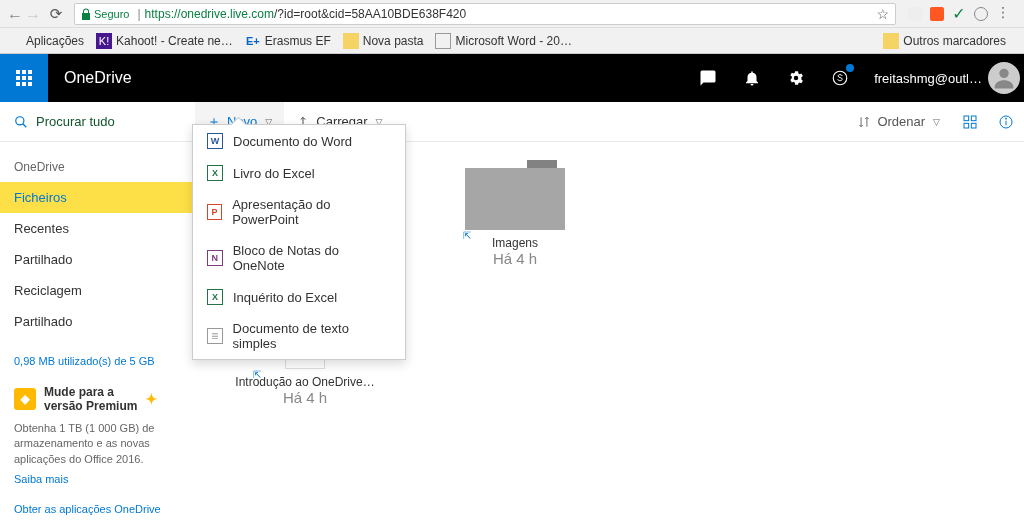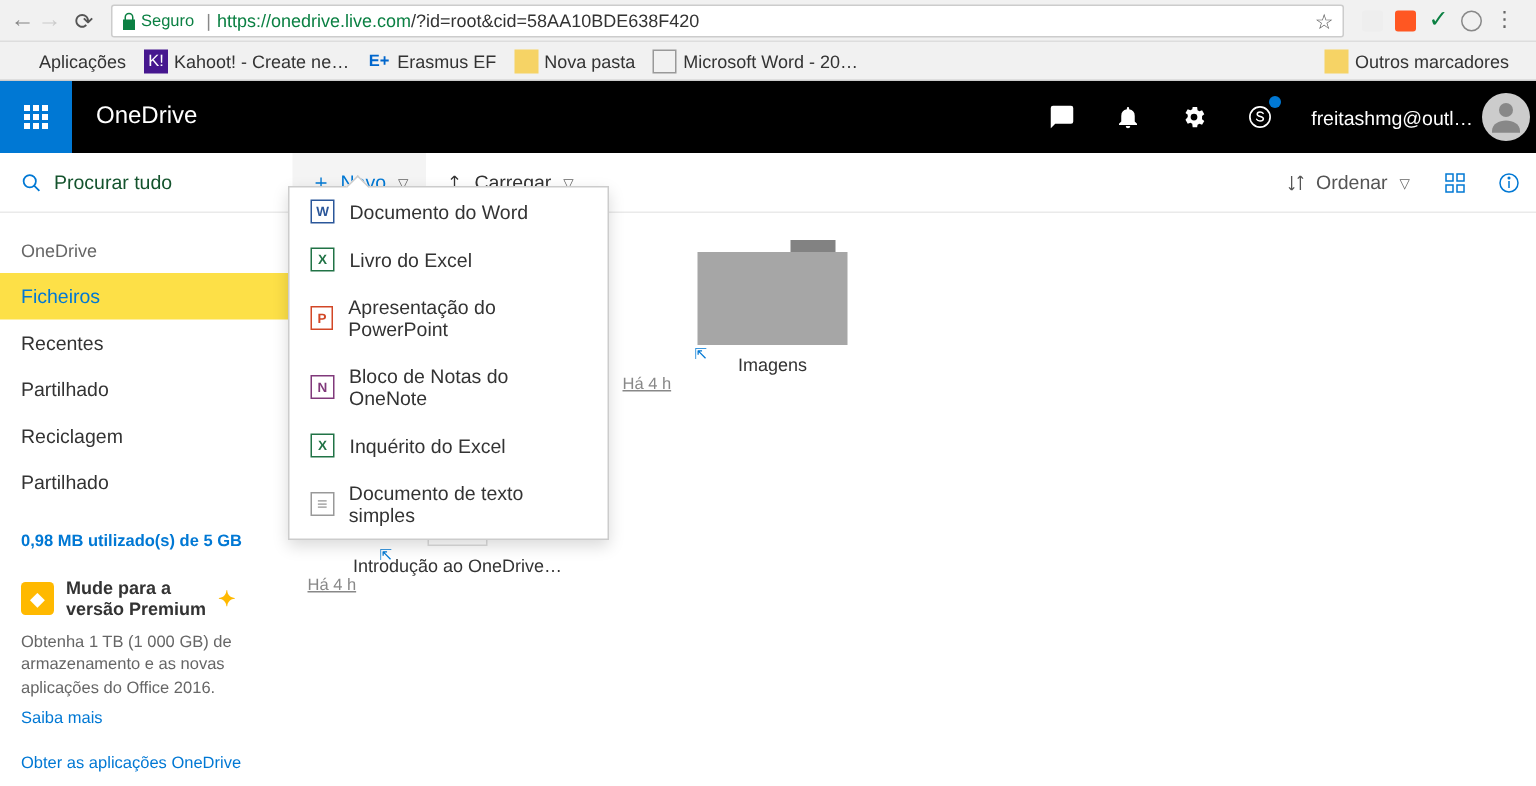--- a/index.html
+++ b/index.html
@@ -49,42 +49,42 @@
 .cmd-right .cmd-btn { color:#555; }
 .view-btn { width:36px; display:flex; align-items:center; justify-content:center; color:#0078d4; cursor:pointer; }
 .info-btn { width:36px; display:flex; align-items:center; justify-content:center; color:#0078d4; cursor:pointer; }
 
 
 .main { display:flex; height: calc(524px - 28px - 26px - 48px - 40px); }
 .sidebar { width:195px; border-right:0; padding-top:14px; font-size:13px; color:#333; }
 .side-head { padding: 4px 14px 8px; color:#666; font-size:12px; }
 .side-item { padding:8px 14px; cursor:pointer; }
 .side-item.active { color:#0078d4; background:#fde047; }
-.quota { padding: 18px 14px 0; font-size:11px; color:#0078d4;font-weight:bold; }
+.quota { padding: 18px 14px 0; font-size:11px; color:#0078d4; }
 .premium { padding: 18px 14px 0; }
 .premium-top { display:flex; align-items:center; gap:8px; font-size:12px; font-weight:600; }
 .diamond { width:22px; height:22px; background:#ffb900; border-radius:3px; display:flex; align-items:center; justify-content:center; color:#fff; font-size:12px; }
 .sparkle { color:#ffb900; font-size:14px; }
 .premium-desc { font-size:11px; color:#666; margin-top:8px; line-height:1.4; }
 .premium-link { font-size:11px; color:#0078d4; margin-top:6px; cursor:pointer; }
 .get-apps { padding: 18px 14px; font-size:11px; color:#0078d4; cursor:pointer; }
 
 .content { flex:1; position:relative; padding: 18px 10px; }
 .files { display:flex; flex-wrap:wrap; gap: 10px; }
 .file-tile { width: 200px; }
 .folder-vis { width:100px; height:70px; margin: 0 auto 6px; position:relative; }
 .folder-tab { position:absolute; top:0; right:8px; width:30px; height:10px; background:#828282; }
 .folder-body { position:absolute; top:8px; left:0; right:0; bottom:0; background:#a6a6a6; }
 .doc-vis { width:40px; height:56px; margin: 6px auto 6px; background:#fff; border:1px solid #ddd; position:relative; }
 .doc-bars { position:absolute; top:4px; left:4px; right:4px; }
 .doc-bars div { height:2px; background:#69afe5; margin-bottom:3px; }
 .doc-bars div:nth-child(1){ background:#2b579a; height:4px; width:60%; }
 .doc-bars div:nth-child(5){ background:#d83b01; height:6px; width:50%; margin-top:8px;}
 .tile-caption { text-align:center; font-size:12px; color:#333; margin-top:4px; position:relative; }
-.tile-date { font-size:11px; color:#888;text-decoration:underline; }
+.tile-date { text-align:center; font-size:15px; color:#888; }
 .share-badge { position:absolute; left: 48px; top:-6px; color:#0078d4; font-size:10px; }
 
 
 .dropdown { position:absolute; left:192px; top:124px; width:214px; background:#fff; border:1px solid #ccc; box-shadow:0 4px 10px rgba(0,0,0,0.15); z-index:100; }
 .dropdown::before { content:""; position:absolute; top:-6px; left:40px; width:10px; height:10px; background:#fff; border-left:1px solid #ccc; border-top:1px solid #ccc; transform:rotate(45deg); }
 .dd-item { display:flex; align-items:center; gap:10px; padding:8px 14px; font-size:13px; color:#333; cursor:pointer; }
 .dd-icon { width:16px; height:16px; display:flex; align-items:center; justify-content:center; font-size:12px; }
 .ic-folder { background:#767676; width:14px; height:10px; }
 .ic-word { border:1px solid #2b579a; color:#2b579a; font-size:9px; font-weight:bold; }
 .ic-excel { border:1px solid #217346; color:#217346; font-size:9px; font-weight:bold; }

